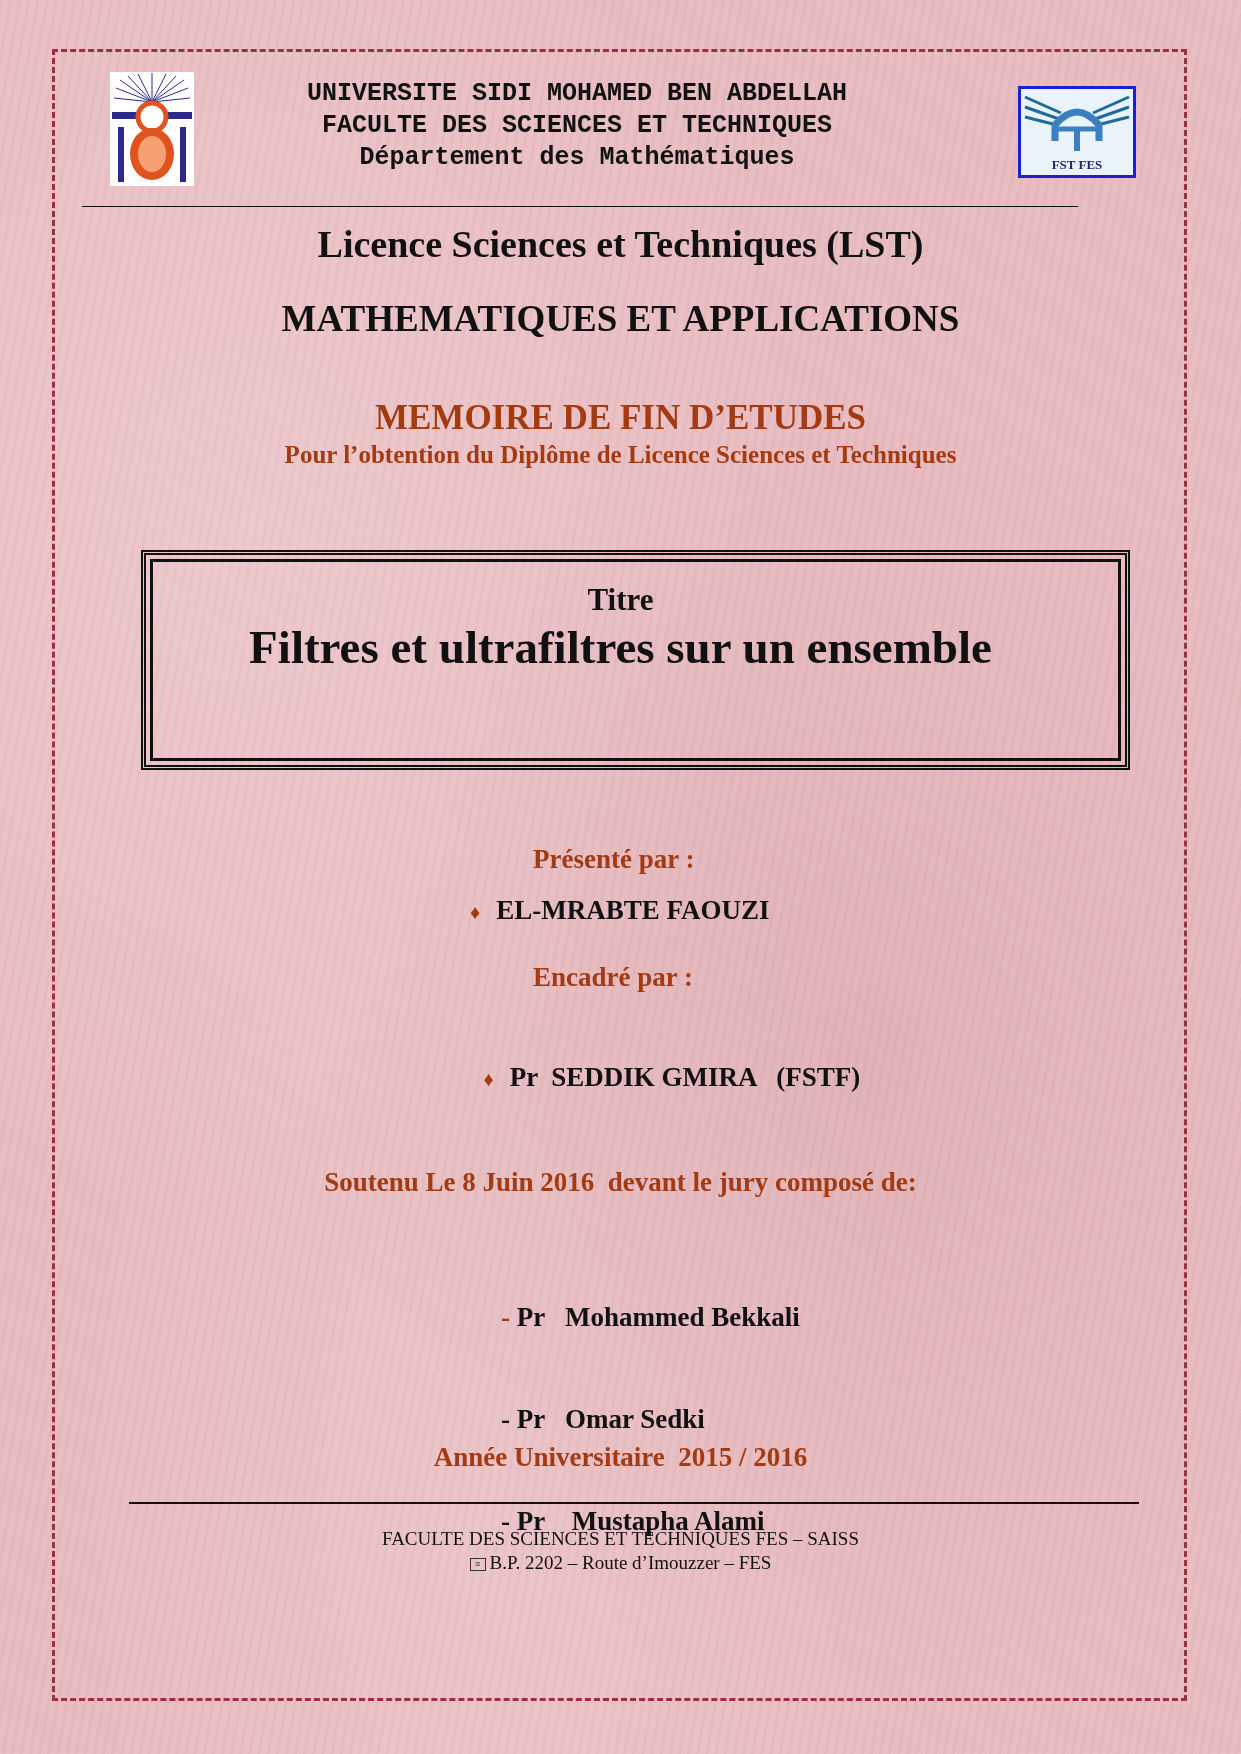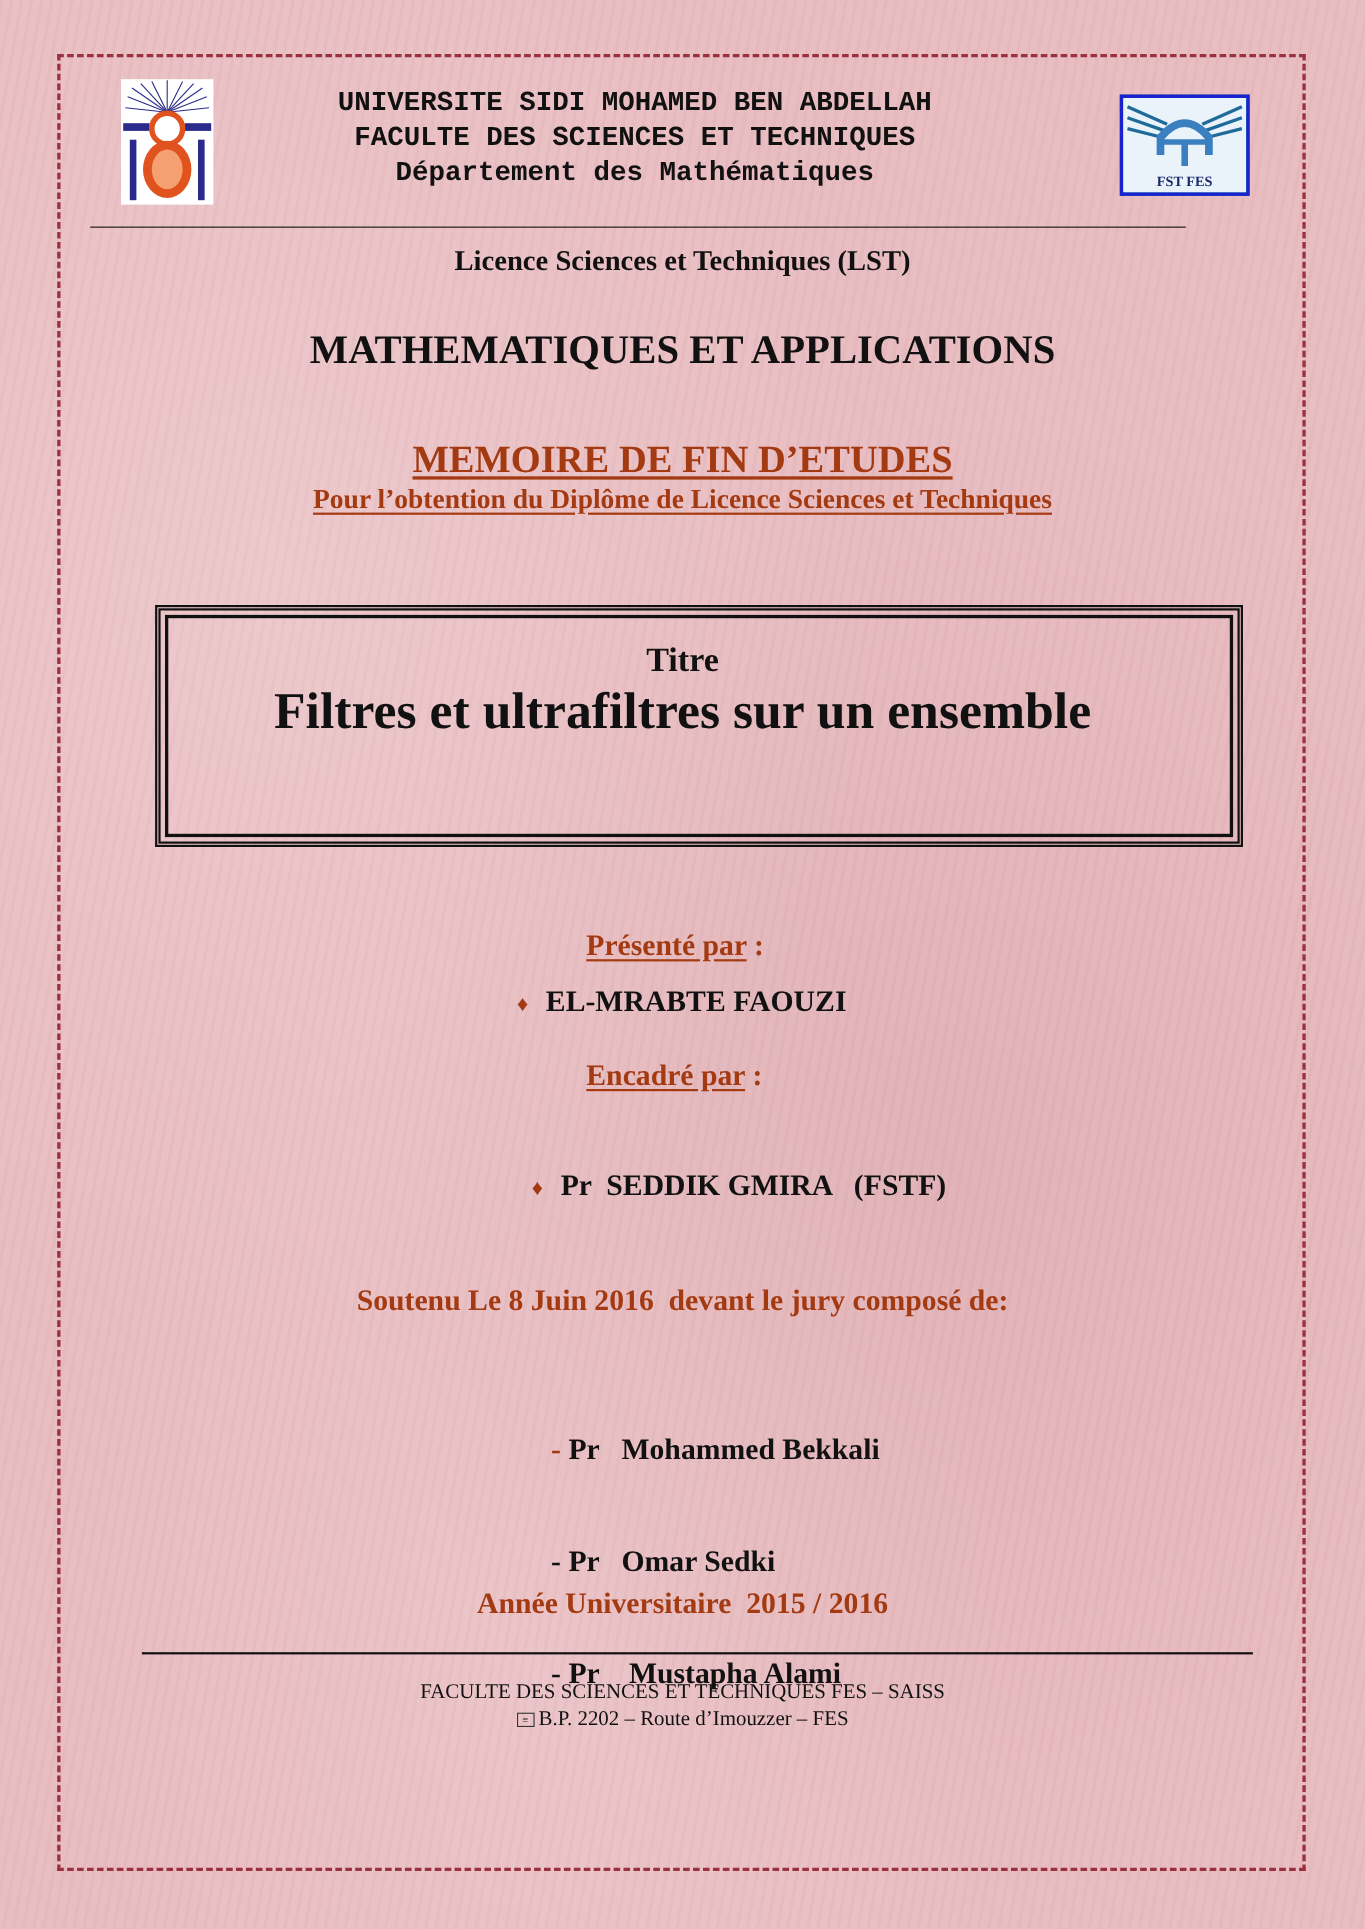--- a/index.html
+++ b/index.html
@@ -17,32 +17,32 @@
   .abs { position:absolute; }
   .frame {
     left:52px; top:49px; width:1135px; height:1652px;
     border:3px dashed #9a3040;
     box-sizing:border-box;
   }
   .logo-left {
     left:110px; top:72px; width:84px; height:114px; background:#fff;
   }
   .logo-right {
-    left:1018px; top:86px; width:118px; height:92px; background:#0369a1;
+    left:1018px; top:86px; width:118px; height:92px; background:#a16207;
     border:3px solid #1a22d0; box-sizing:border-box;
   }
   .mono {
     font-family:"Liberation Mono", monospace; font-weight:bold;
     font-size:25px; text-align:center; width:700px; left:227px; line-height:32px;
   }
   .hr1 { left:82px; top:206px; width:996px; height:1px; background:#111; }
   .center { left:0; width:1241px; text-align:center; }
   .bold { font-weight:bold; }
   .rust { color:#a33a12; }
-  .u { text-decoration:underline; text-underline-offset:4px; }
+  .u { text-underline-offset:4px; }
   .title-box {
     left:141px; top:550px; width:989px; height:220px;
     border:5px double #111; box-sizing:border-box; padding:4px;
   }
   .title-inner { width:100%; height:100%; border:3px solid #111; box-sizing:border-box; }
   .hr2 { left:129px; top:1502px; width:1010px; height:2px; background:#111; }
   .footer { font-size:19px; line-height:24px; }
 </style>
 </head>
 <body>
@@ -91,21 +91,21 @@
     </g>
     <path d="M34 52 L34 36 Q56 10 78 36 L78 52" fill="none" stroke="#3a7fc0" stroke-width="7"></path>
     <line x1="32" y1="40" x2="80" y2="40" stroke="#3a7fc0" stroke-width="5"></line>
     <line x1="56" y1="40" x2="56" y2="62" stroke="#3a7fc0" stroke-width="6"></line>
     <text x="56" y="80" text-anchor="middle" font-family="Liberation Serif, serif" font-weight="bold" font-size="13" fill="#1a2a6a">FST FES</text>
   </svg>
 </div>
 
 <div class="abs hr1"></div>
 
-<div class="abs center bold" style="top:222px; font-size:26px;">Licence Sciences et Techniques (LST)</div>
+<div class="abs center bold" style="top:222px; font-size:38px;">Licence Sciences et Techniques (LST)</div>
 <div class="abs center bold" style="top:297px; font-size:37px;">MATHEMATIQUES ET APPLICATIONS</div>
 
 <div class="abs center bold rust" style="top:398px; font-size:35px;">
   <span class="u">MEMOIRE DE FIN D’ETUDES</span>
 </div>
 <div class="abs center bold rust" style="top:441px; font-size:25px;">
   <span class="u">Pour l’obtention du Diplôme de Licence Sciences et Techniques</span>
 </div>
 
 <div class="abs title-box">

